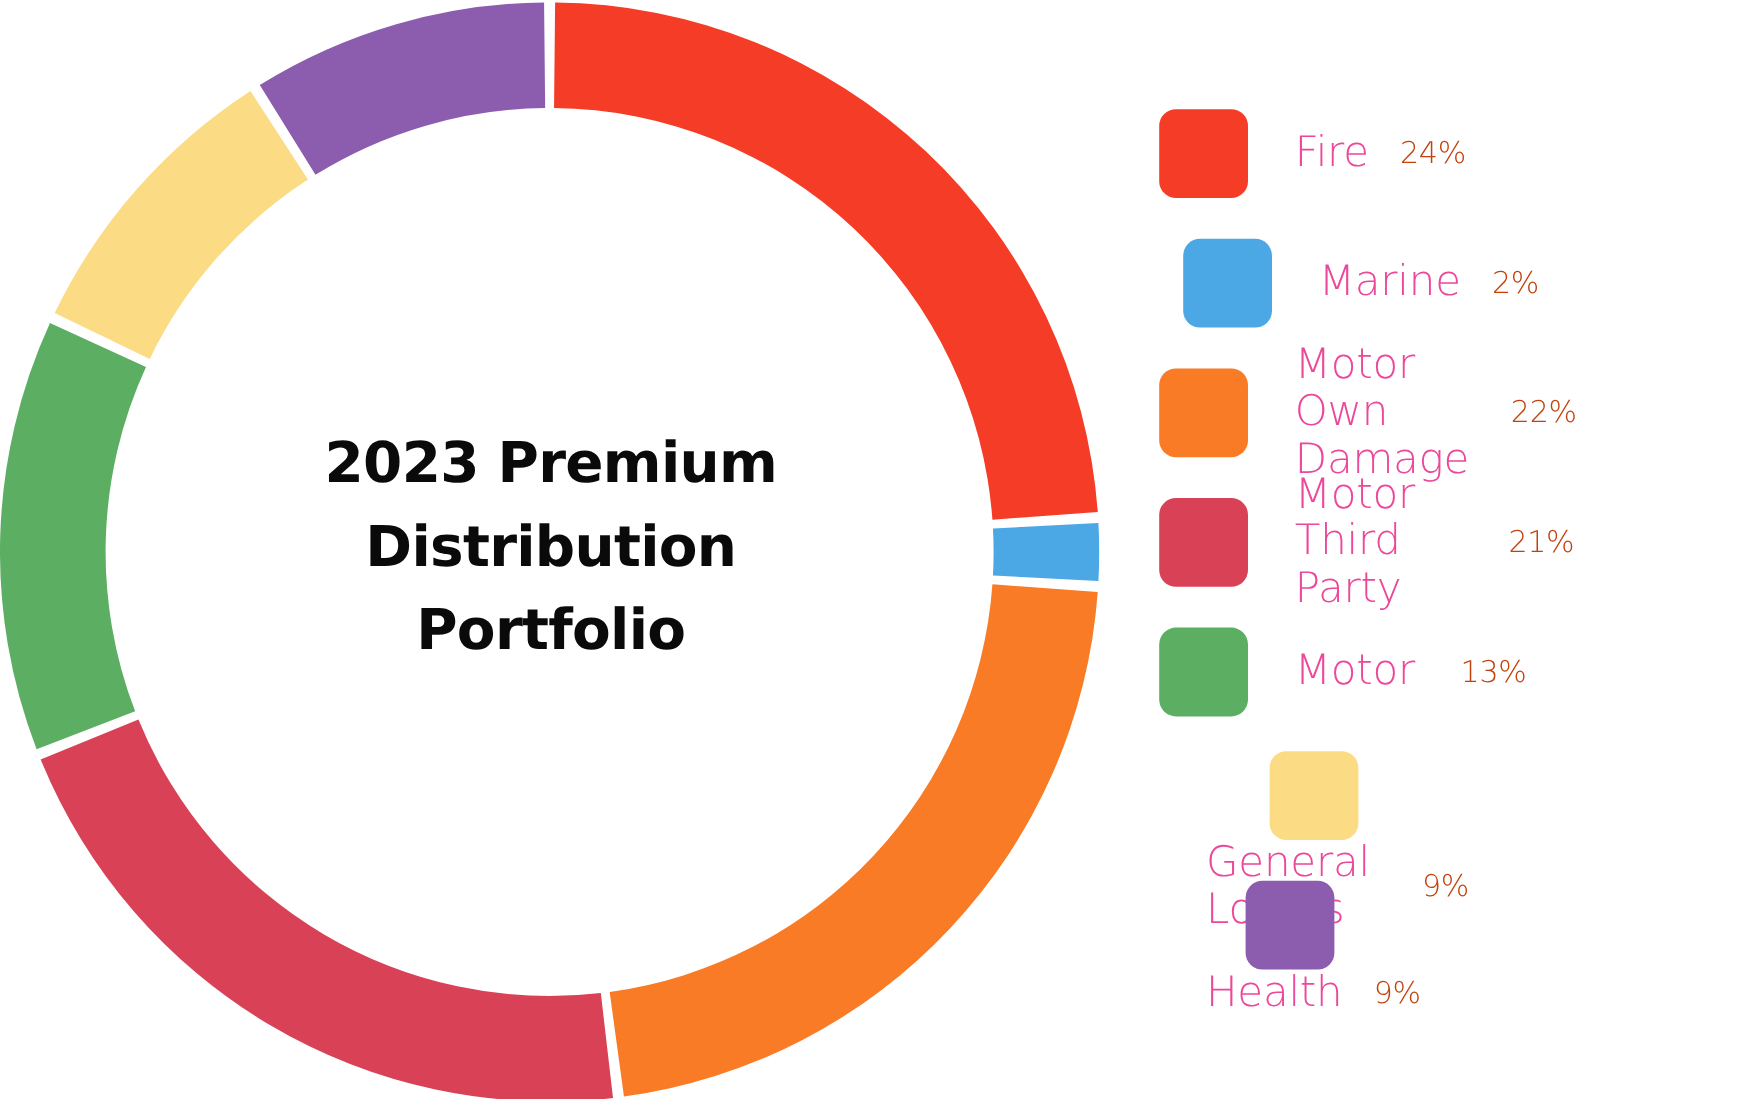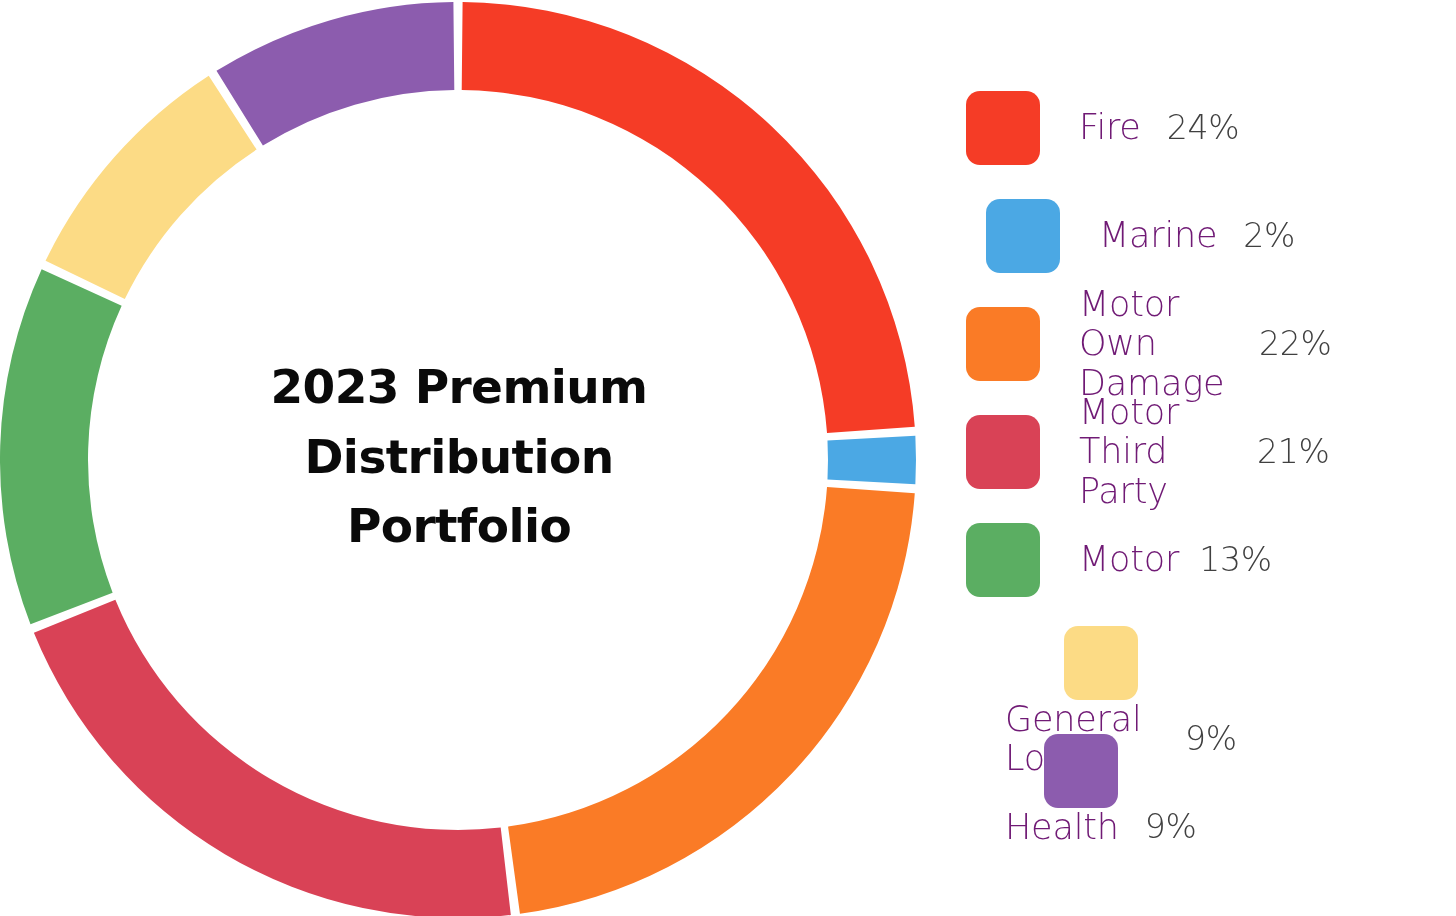--- a/index.html
+++ b/index.html
@@ -83,31 +83,31 @@
     display: flex;
     align-items: center;
     margin-left: 39px;
   }
 
   .legend-label {
     font-family: "DejaVu Sans", sans-serif;
     font-weight: 300;
     font-size: 35px;
     line-height: 1.12;
-    color: #701a75;
+    color: #ec4899;
     white-space: pre-line;
     letter-spacing: -0.2px;
   }
 
   .legend-value {
     font-family: "DejaVu Sans", sans-serif;
     font-weight: 300;
-    font-size: 33px;
+    font-size: 25px;
     line-height: 1.12;
-    color: #404040;
+    color: #c2410c;
     letter-spacing: -0.2px;
     white-space: nowrap;
   }
 </style>
 </head>
 <body>
 
 <div id="stage">
 
   <div id="donut-wrap">
@@ -158,21 +158,21 @@
           <div class="legend-label" style="width: 170px;">Motor
 Third
 Party</div>
           <div class="legend-value" style="margin-left: 8px;">21%</div>
         </div>
       </div>
       <div class="legend-row" style="top: 432px;">
         <div class="swatch" style="background: rgb(91, 174, 98);"></div>
         <div class="legend-text">
           <div class="legend-label">Motor</div>
-          <div class="legend-value" style="margin-left: 20px;">13%</div>
+          <div class="legend-value" style="margin-left: 38px;">13%</div>
         </div>
       </div>
       <div class="legend-row" style="top: 540px; flex-direction: column;">
         <div class="swatch" style="background: rgb(252, 219, 133);"></div>
         <div class="legend-text">
           <div class="legend-label" style="width: 170px;">General
 Losses</div>
           <div class="legend-value" style="margin-left: 10px;">9%</div>
         </div>
       </div>

